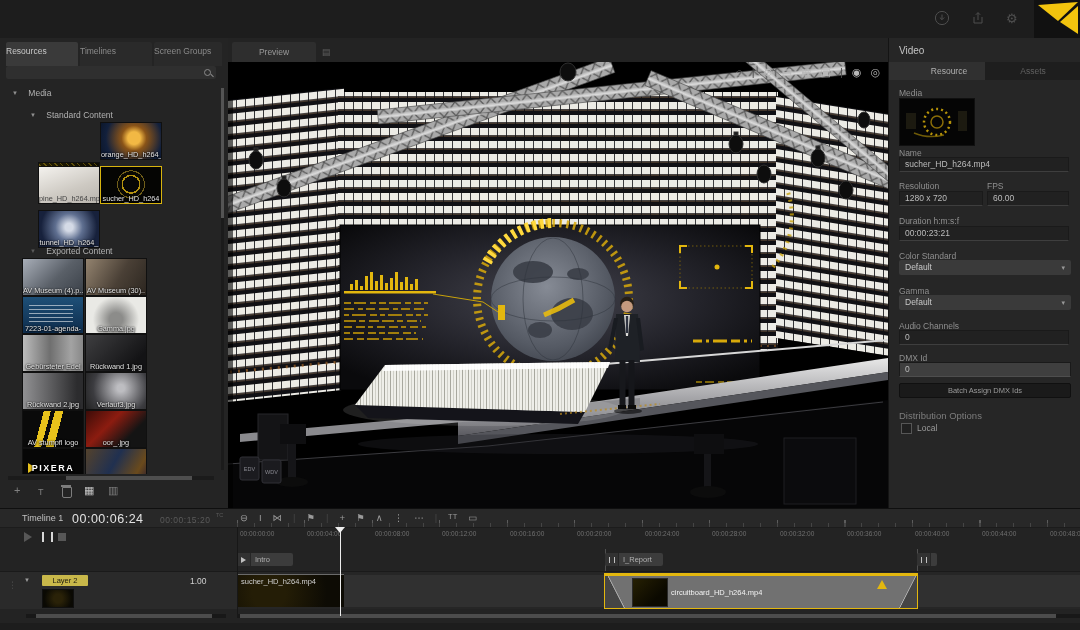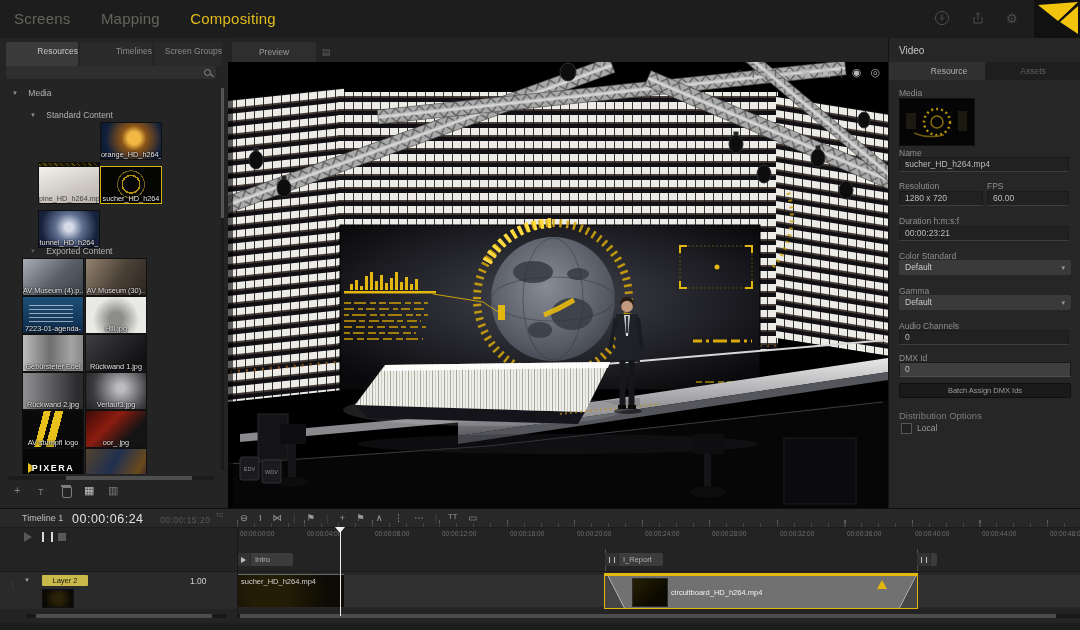--- a/index.html
+++ b/index.html
@@ -10,21 +10,21 @@
 
   
   #topbar{position:absolute;left:0;top:0;width:1080px;height:38px;background:#1d1d1d;border-bottom:1px solid #121212;}
   .navitem{display:inline-block;margin-right:26px;font-size:15px;color:#64645e;letter-spacing:.2px;cursor:default;}
   .navitem.active{color:#e3bc1b;}
   .tb-icon{position:absolute;top:10px;width:18px;height:18px;color:#4e4e4e;}
   #logo{position:absolute;right:0;top:0;width:46px;height:38px;background:#111;}
 
   
   #leftpanel{position:absolute;left:0;top:38px;width:228px;height:470px;background:#242424;border-right:1px solid #141414;}
-  .ltab{position:absolute;top:4px;height:24px;line-height:19px;text-align:right;font-size:8.5px;color:#8a8a8a;background:#2a2a2a;border-radius:2px 2px 0 0;}
+  .ltab{position:absolute;top:4px;height:24px;line-height:19px;text-align:left;font-size:8.5px;color:#8a8a8a;background:#2a2a2a;border-radius:2px 2px 0 0;}
   .ltab.active{background:#3a3a3a;color:#c8c8c8;}
   #searchbox{position:absolute;left:6px;top:28px;width:210px;height:13px;background:#2f2f2f;border-radius:2px;}
   .mag{position:absolute;right:5px;top:3px;width:5px;height:5px;border:1.2px solid #8a8a8a;border-radius:50%;}
   .mag::after{content:"";position:absolute;left:5px;top:5px;width:4px;height:1.3px;background:#8a8a8a;transform:rotate(45deg);}
   #res-scroll{position:absolute;left:0;top:48px;width:220px;height:388px;overflow:hidden;}
   .treerow{position:absolute;font-size:8.5px;color:#b2b2b2;}
   .caret{font-size:6px;color:#8f8f8f;margin-right:8px;vertical-align:1px;}
   .caret.dim{color:#5a5a5a;}
   .thumb{position:absolute;width:60px;height:36px;background:#111;overflow:hidden;border:1px solid #101010;}
   .thumb.sel{border:1px solid #d8b40e;}
@@ -113,25 +113,20 @@
   .tl-hthumb{position:absolute;top:0;height:4px;background:#4c4c4c;}
   #tl-bottom{position:absolute;left:0;top:114px;width:1080px;height:8px;background:#1d1d1d;}
   #tl-vdiv{position:absolute;left:237px;top:18px;width:1px;height:89px;background:#171717;}
 </style>
 </head>
 <body>
 
 <div id="app">
 
   <div id="topbar">
-    <div class="abs" style="left:14px;top:0;height:38px;line-height:38px;">
-      <span class="navitem">Screens</span>
-      <span class="navitem">Mapping</span>
-      <span class="navitem active">Compositing</span>
-    </div>
     <span class="tb-icon" style="right:128px;">
       <svg width="16" height="16" viewBox="0 0 16 16">
           <circle cx="8" cy="8" r="6.6" fill="none" stroke="#4e4e4e"></circle>
           <path d="M8 4.5v5M5.8 7.5 8 9.7l2.2-2.2" fill="none" stroke="#4e4e4e"></path>
         </svg>
     </span>
     <span class="tb-icon" style="right:92px;">
       <svg width="16" height="16" viewBox="0 0 16 16">
           <path d="M4 7v6h8V7" fill="none" stroke="#4e4e4e"></path>
           <path d="M8 10V2.8M5.8 4.8 8 2.6l2.2 2.2" fill="none" stroke="#4e4e4e"></path>
@@ -188,21 +183,21 @@
       <div class="thumb t-mus1" style="left:22px;top:172px;">
         <span class="thumb-label">AV Museum (4).p..</span>
         </div>
       <div class="thumb t-mus2" style="left:85px;top:172px;">
         <span class="thumb-label">AV Museum (30)..</span>
         </div>
       <div class="thumb t-agenda" style="left:22px;top:210px;">
         <span class="thumb-label">7223-01-agenda-</span>
         </div>
       <div class="thumb t-hill" style="left:85px;top:210px;">
-        <span class="thumb-label">Hill.jpg</span>
+        <span class="thumb-label">Gamma.jpg</span>
         </div>
       <div class="thumb t-steel" style="left:22px;top:248px;">
         <span class="thumb-label">Gebürsteter Edel</span>
         </div>
       <div class="thumb t-rw1" style="left:85px;top:248px;">
         <span class="thumb-label">Rückwand 1.jpg</span>
         </div>
       <div class="thumb t-rw2" style="left:22px;top:286px;">
         <span class="thumb-label">Rückwand 2.jpg</span>
         </div>

